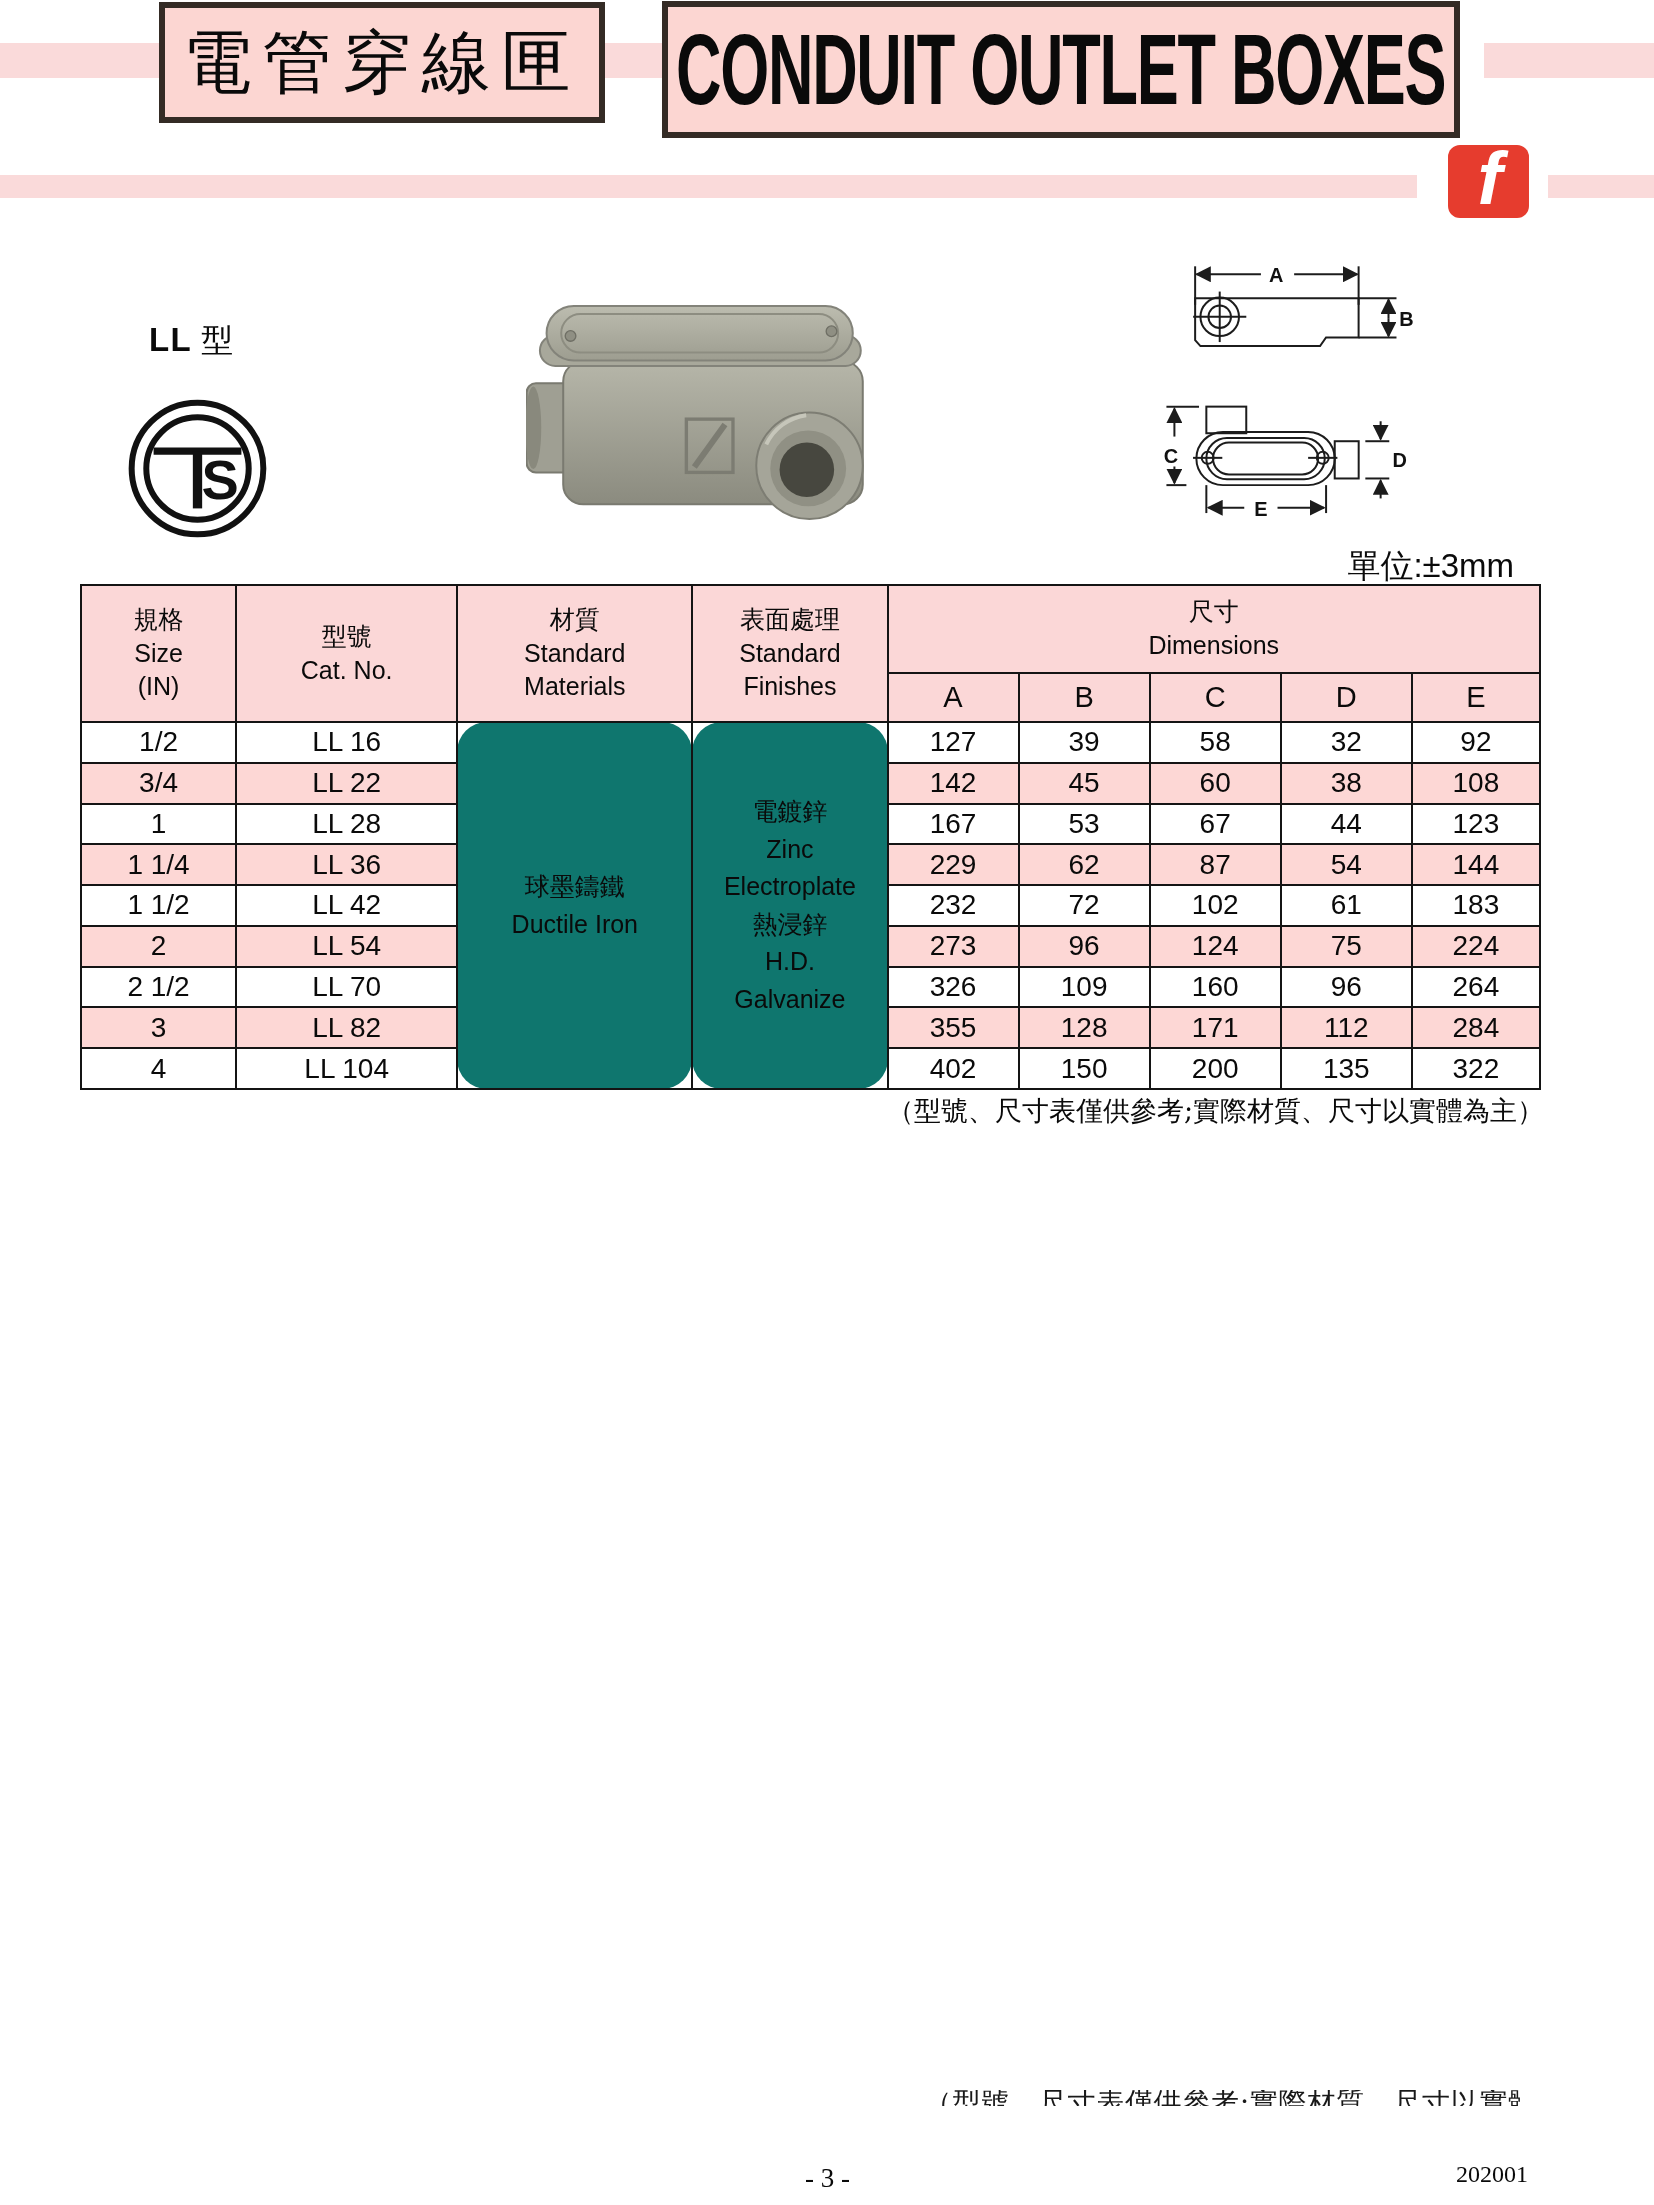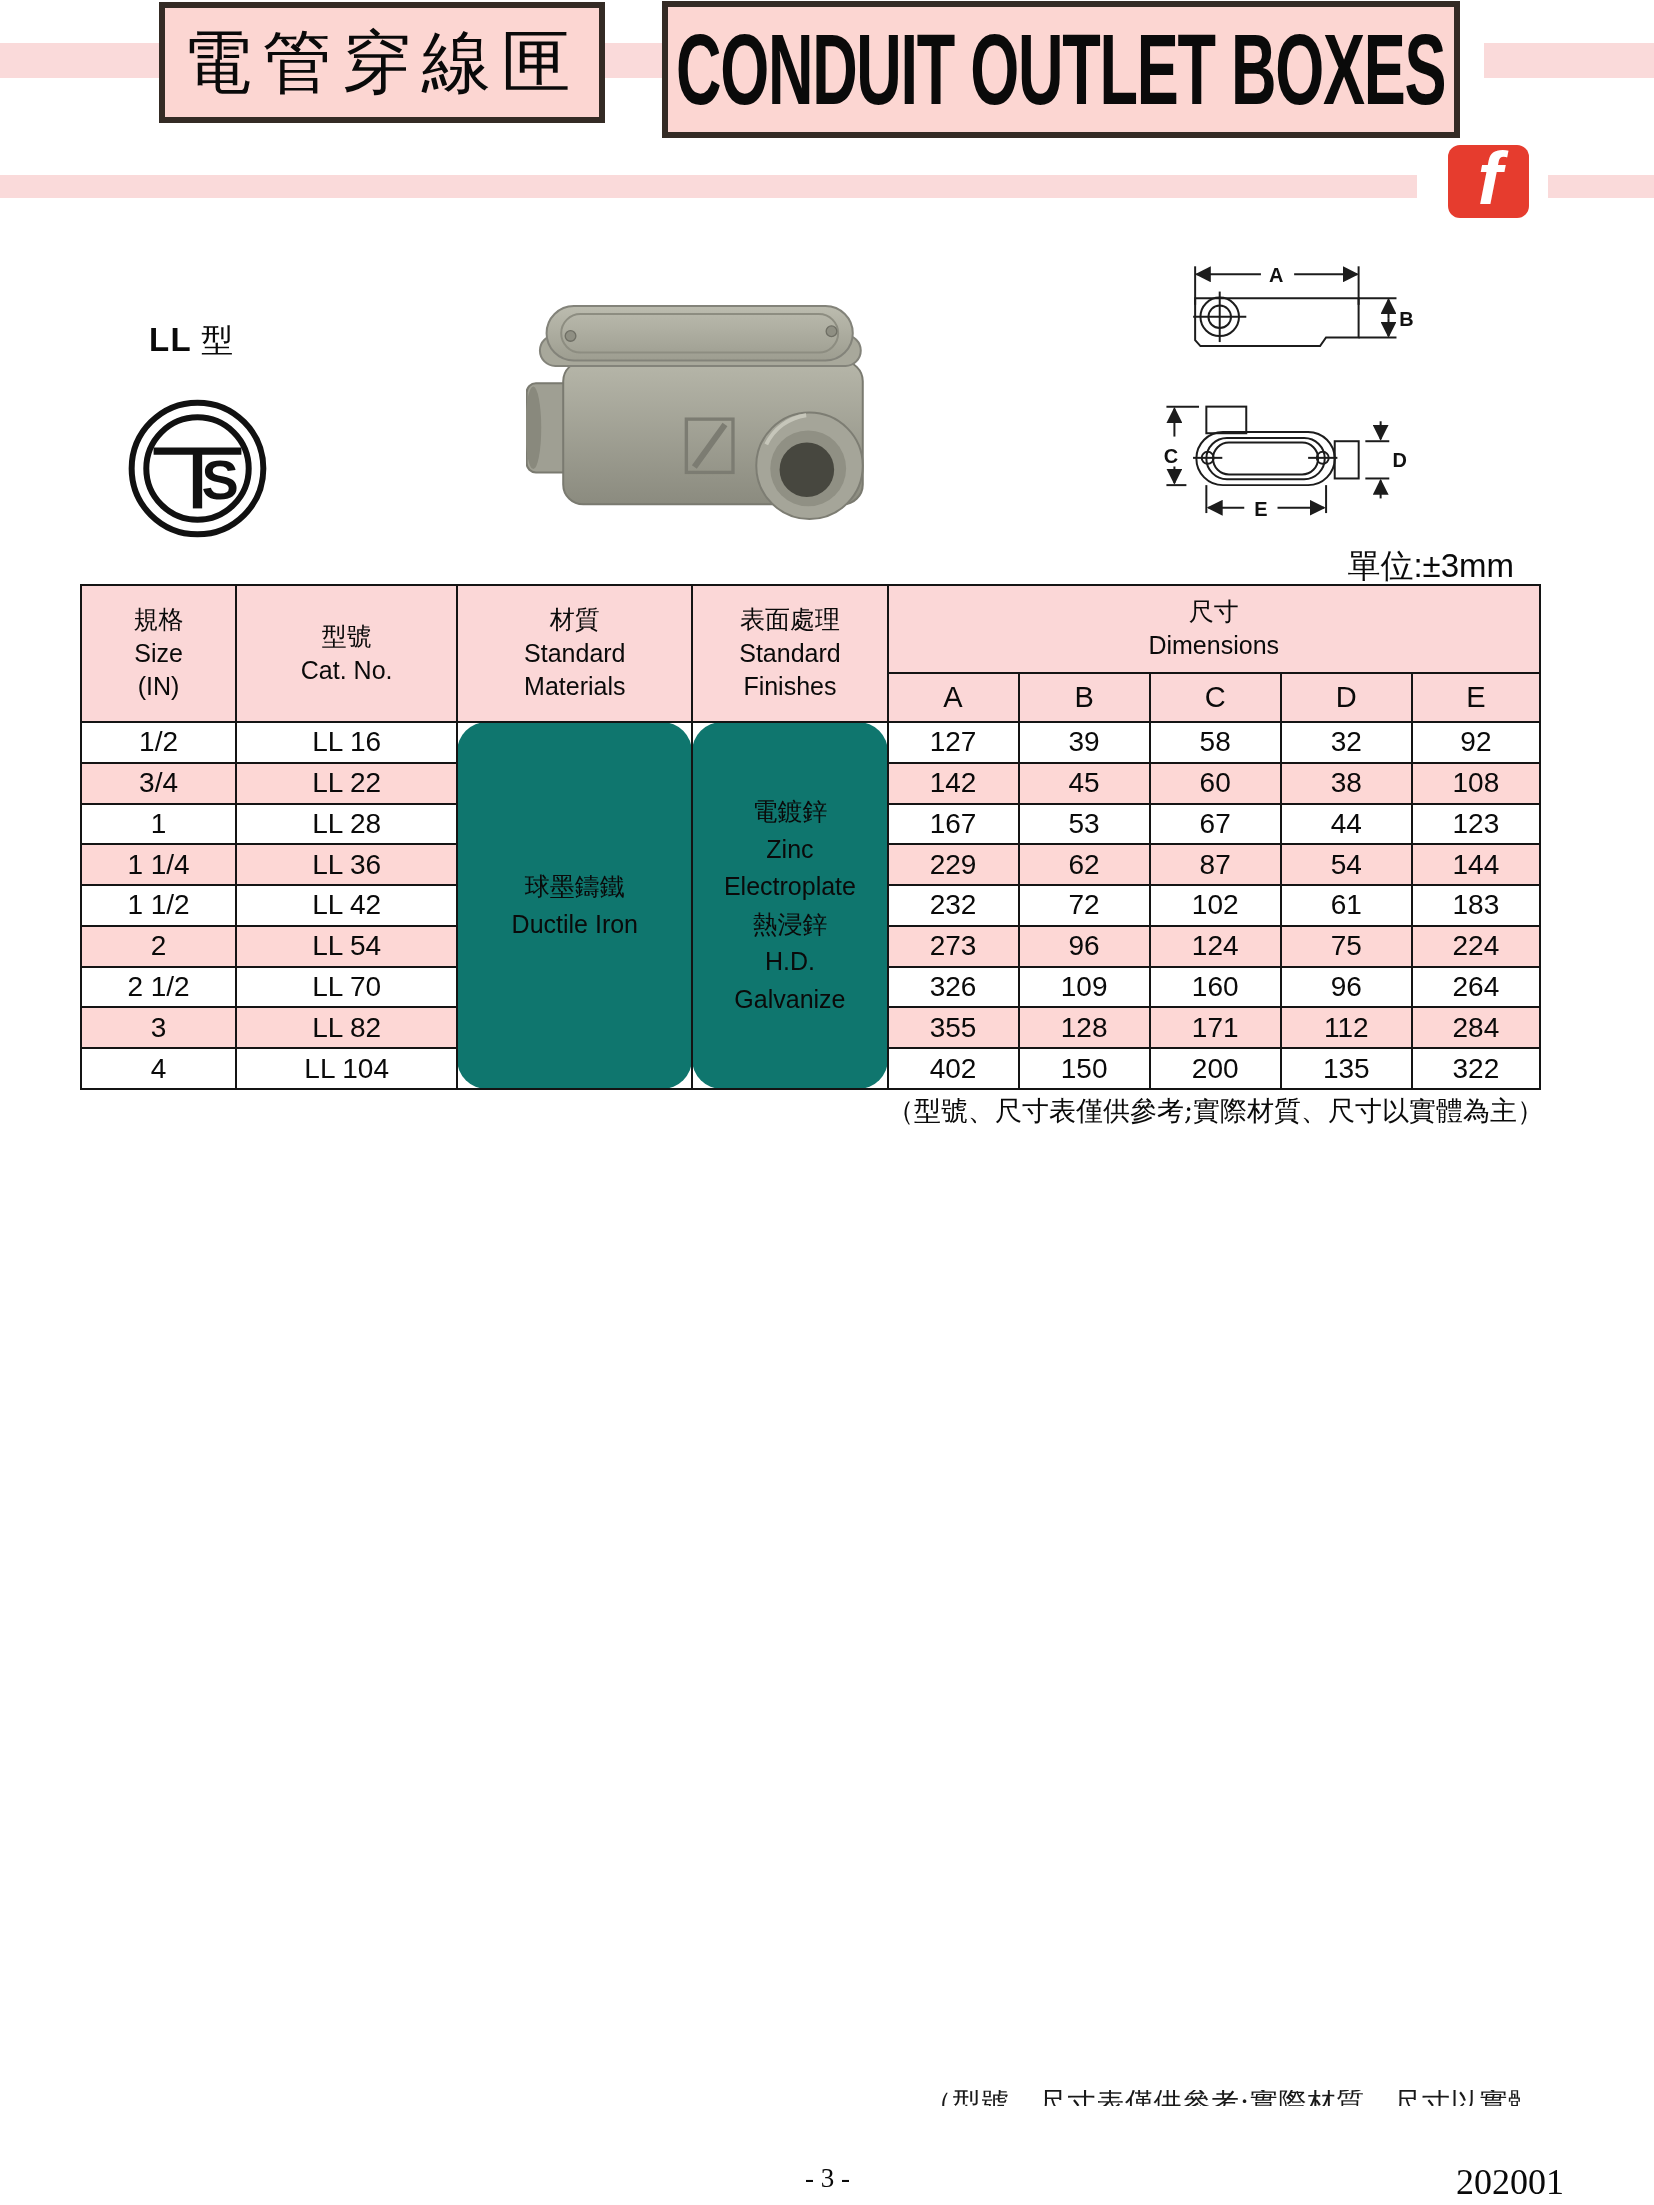--- a/index.html
+++ b/index.html
@@ -36,21 +36,21 @@
 
   
   .footnote{position:absolute;left:887px;top:1093px;width:654px;text-align:center;font-size:27px;font-family:"DejaVu Serif",serif;color:#0a0a0a;white-space:nowrap;}
 
   
   .ghost-note{position:absolute;left:924px;top:2090px;width:597px;height:16px;overflow:hidden;}
   .ghost-note span{display:block;font-size:28px;line-height:35px;margin-top:-4.7px;font-family:"DejaVu Serif",serif;color:#191919;white-space:nowrap;letter-spacing:0.7px;}
 
   
   .page-num{position:absolute;left:754px;top:2163px;width:147px;text-align:center;font-size:27px;font-family:"Liberation Serif",serif;color:#0a0a0a;}
-  .doc-num{position:absolute;left:1456px;top:2161px;width:107px;font-size:36px;font-family:"Liberation Serif",serif;color:#0a0a0a;}
+  .doc-num{position:absolute;left:1456px;top:2161px;width:107px;font-size:24px;font-family:"Liberation Serif",serif;color:#0a0a0a;}
 
   svg text{font-family:"Liberation Sans",sans-serif;}
 </style>
 </head>
 <body>
 
 <div class="stripe" style="left:0;top:43px;width:159px;height:35px;"></div>
 <div class="stripe" style="left:605px;top:43px;width:57px;height:35px;"></div>
 <div class="stripe" style="left:1484px;top:43px;width:171px;height:35px;"></div>
 <div class="stripe" style="left:0;top:175px;width:1417px;height:23px;"></div>

